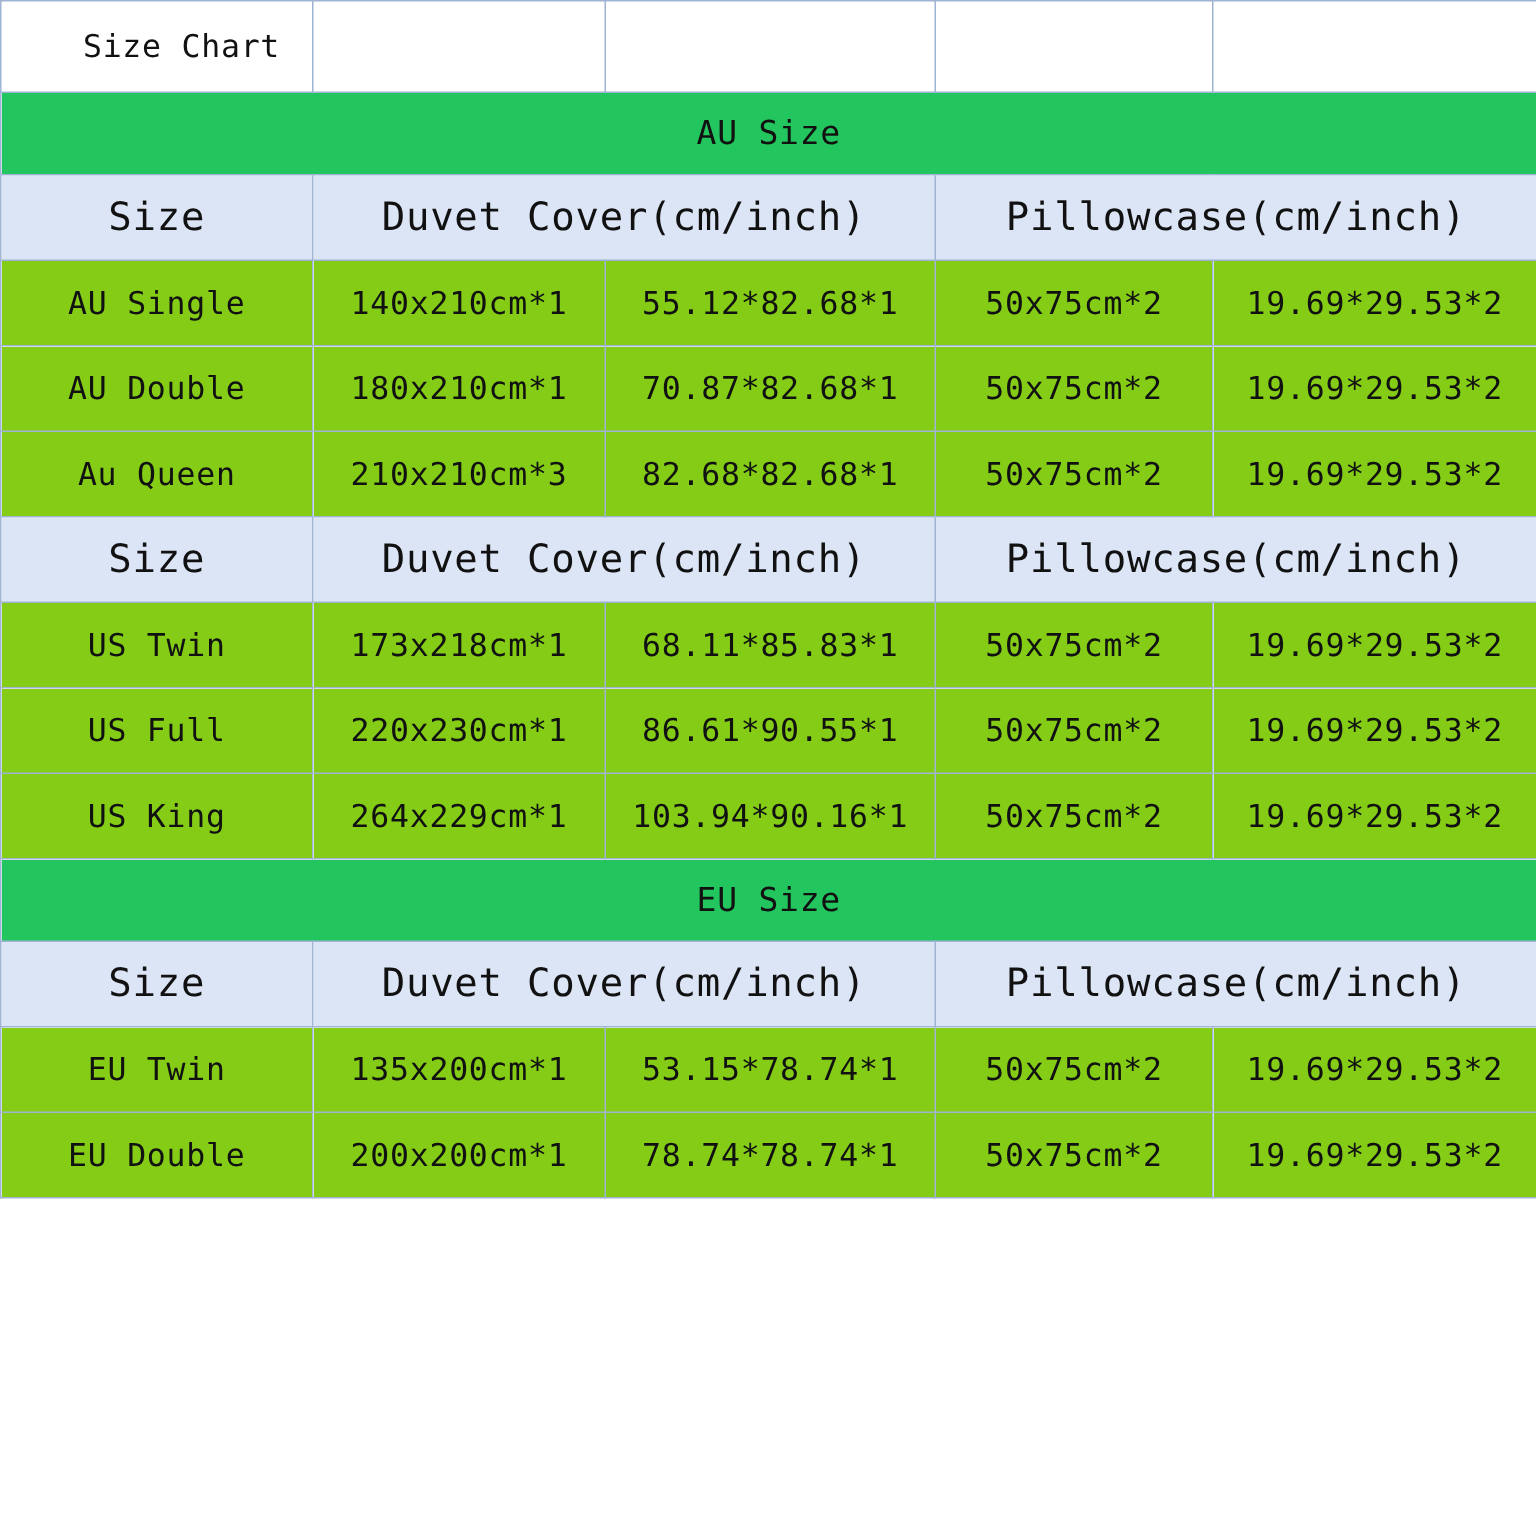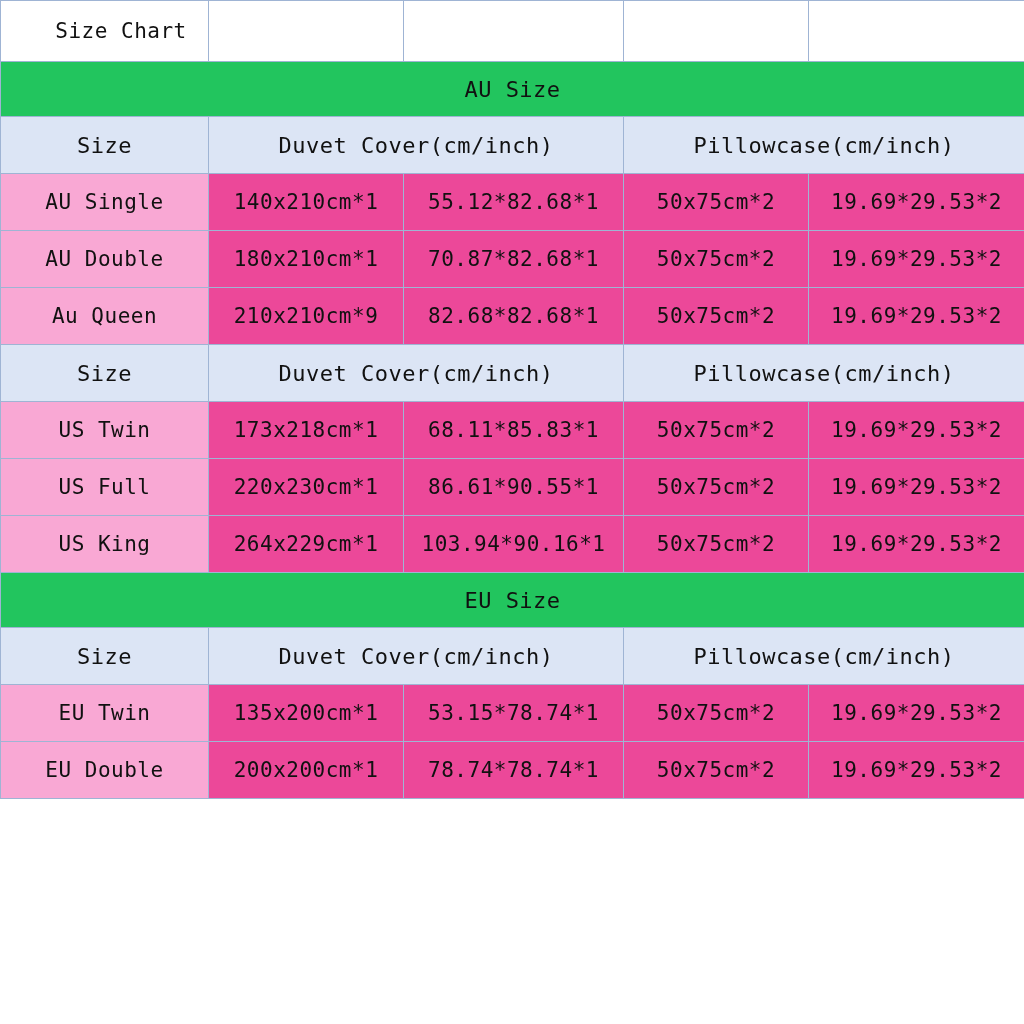--- a/index.html
+++ b/index.html
@@ -52,28 +52,28 @@
   }
 
   tr.region-row td {
     background: #22c55e;
     height: 52px;
     font-size: 22px;
   }
   tr.header-row td {
     background: #dce5f5;
     height: 54px;
-    font-size: 22px;
+    font-size: 26px;
   }
   tr.data-row td {
-    background: #ec4899;
+    background: #84cc16;
     height: 54px;
   }
   tr.data-row td.label-cell {
-    background: #f9a8d4;
+    background: #84cc16;
   }
   .merge-region {
     letter-spacing: 1px;
   }
 </style>
 </head>
 <body>
 
 <table class="size-chart">
   <colgroup>
@@ -108,21 +108,21 @@
       </tr>
       <tr class="data-row">
         <td class="label-cell">AU Double</td>
         <td>180x210cm*1</td>
         <td>70.87*82.68*1</td>
         <td>50x75cm*2</td>
         <td>19.69*29.53*2</td>
       </tr>
       <tr class="data-row">
         <td class="label-cell">Au Queen</td>
-        <td>210x210cm*9</td>
+        <td>210x210cm*3</td>
         <td>82.68*82.68*1</td>
         <td>50x75cm*2</td>
         <td>19.69*29.53*2</td>
       </tr>
       <tr class="header-row">
         <td>Size</td>
         <td colspan="2">Duvet Cover(cm/inch)</td>
         <td colspan="2">Pillowcase(cm/inch)</td>
       </tr>
       <tr class="data-row">

